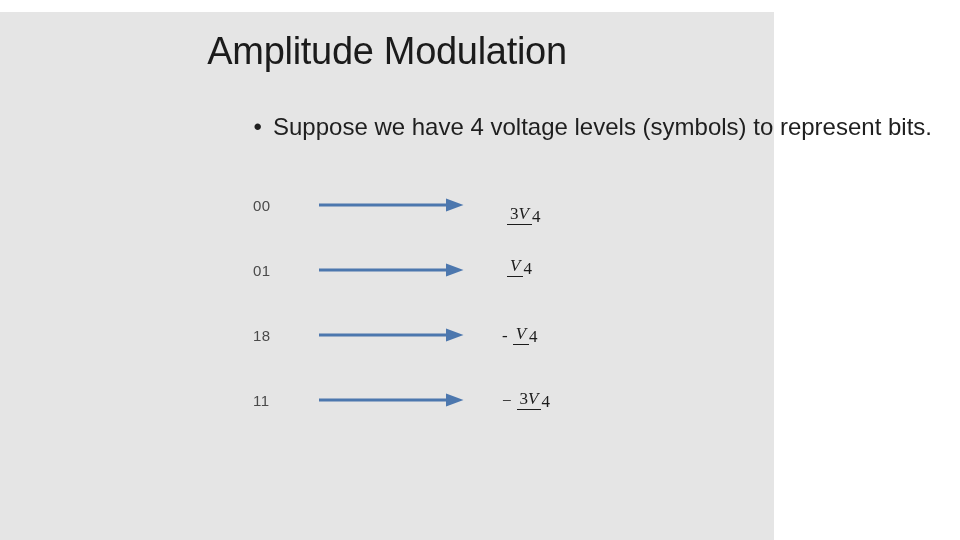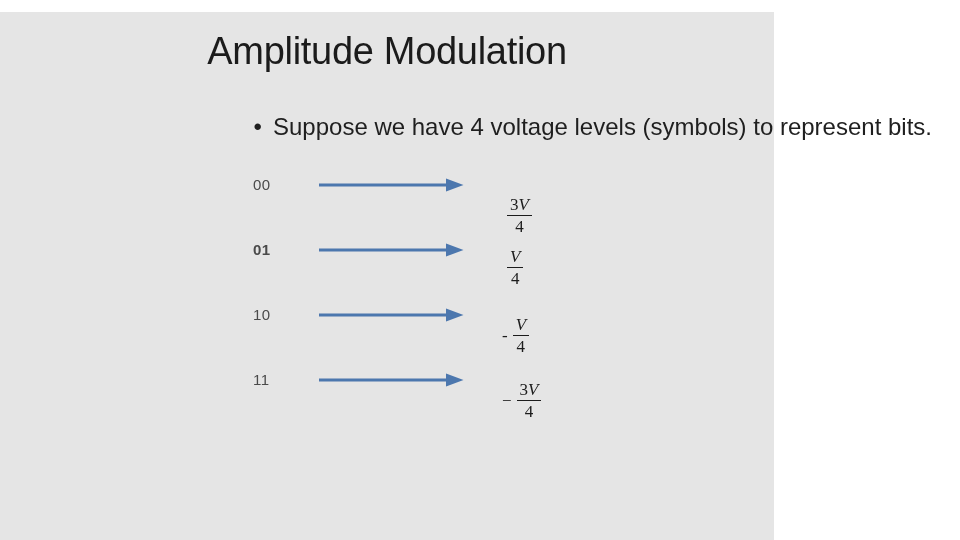--- a/index.html
+++ b/index.html
@@ -24,39 +24,39 @@
   }
   .bullet-1 { top: 100px; text-align: right; }
   .bullet-2 { top: 421px; }
   .bullet-glyph {
     display: inline-block; margin-right: 11px; color: #1f1f1f;
   }
   .mapping {
     position: absolute; left: 253px; top: 165px;
   }
   .map-row {
-    display: flex; 
+    display: flex; align-items: center;
     height: 56px; margin-bottom: 9px; gap: 31px;
   }
   .bits {
     width: 34px; font-size: 15px; letter-spacing: 0.5px;
     color: #4a4a4a; line-height: 1;
   }
   .arrow { display: block; flex: 0 0 auto; }
   .frac-group {
     display: inline-flex; align-items: center;
     margin-left: 6px;
     font-family: "Liberation Serif", serif;
     font-size: 17px; color: #1c1c1c;
   }
   
   .map-row:nth-of-type(1) .frac-group { transform: translateY(10px); }
   .map-row:nth-of-type(2) .frac-group { transform: translateY(-3px); }
   .sign { margin-right: 5px; line-height: 1; }
-  .frac { display: inline-flex; flex-direction: column; align-items: center; }
+  .frac { display: inline-flex; align-items: center; }
   .num {
     border-bottom: 1.4px solid #1c1c1c;
     padding: 0 3px 2px 3px; line-height: 1;
   }
   .den { padding-top: 2px; line-height: 1; }
   .ital { font-style: italic; }
 </style>
 </head>
 <body style="background: rgb(255, 255, 255);">
 
@@ -79,36 +79,36 @@
       <span class="frac-group">
         <span class="sign"></span>
         <span class="frac">
           <span class="num"><span>3</span><span class="ital">V</span></span>
           <span class="den">4</span>
         </span>
       </span>
     </div>
 
     <div class="map-row">
-      <span class="bits" style="color: rgb(74, 74, 74); font-weight: bold;">01</span>
+      <span class="bits" style="color: rgb(74, 74, 74);">01</span>
       <svg class="arrow" width="147" height="16" viewBox="0 0 147 16" style="color: rgb(76, 119, 174);">
         <line x1="1" y1="8" x2="129" y2="8" stroke="currentColor" stroke-width="3.2"></line>
         <path d="M128 1.5 L145.5 8 L128 14.5 Z" fill="currentColor"></path>
       </svg>
       <span class="frac-group">
         <span class="sign"></span>
         <span class="frac">
           <span class="num"><span></span><span class="ital">V</span></span>
           <span class="den">4</span>
         </span>
       </span>
     </div>
 
     <div class="map-row">
-      <span class="bits" style="color: rgb(74, 74, 74);">10</span>
+      <span class="bits" style="color: rgb(74, 74, 74);">18</span>
       <svg class="arrow" width="147" height="16" viewBox="0 0 147 16" style="color: rgb(76, 119, 174);">
         <line x1="1" y1="8" x2="129" y2="8" stroke="currentColor" stroke-width="3.2"></line>
         <path d="M128 1.5 L145.5 8 L128 14.5 Z" fill="currentColor"></path>
       </svg>
       <span class="frac-group">
         <span class="sign">-</span>
         <span class="frac">
           <span class="num"><span></span><span class="ital">V</span></span>
           <span class="den">4</span>
         </span>

